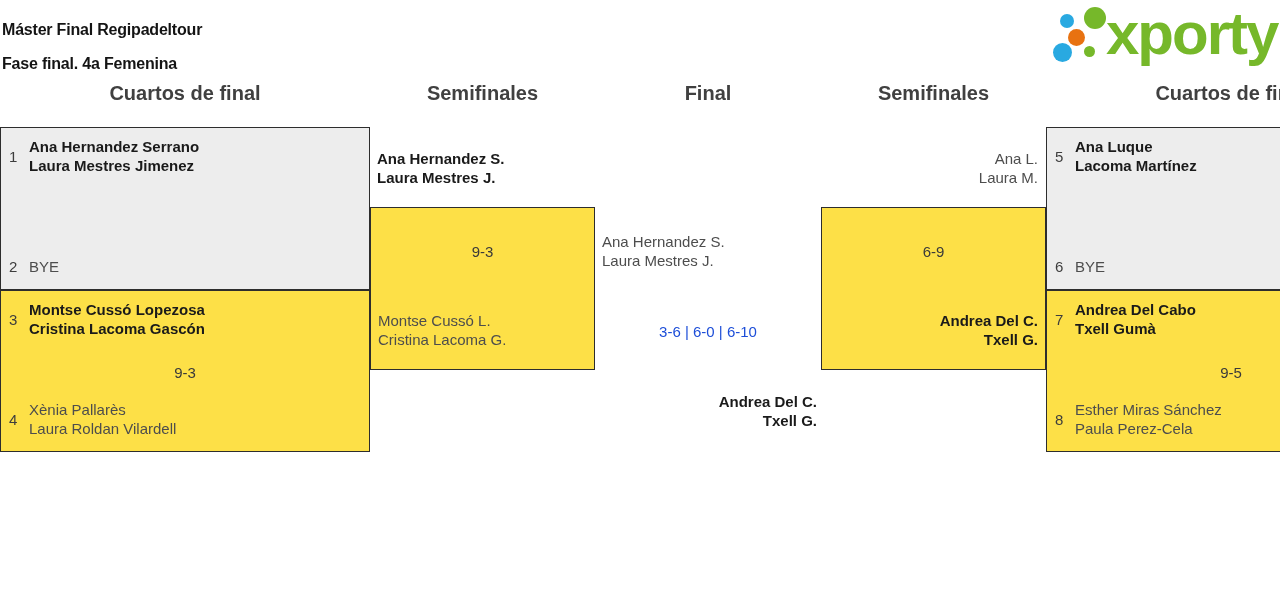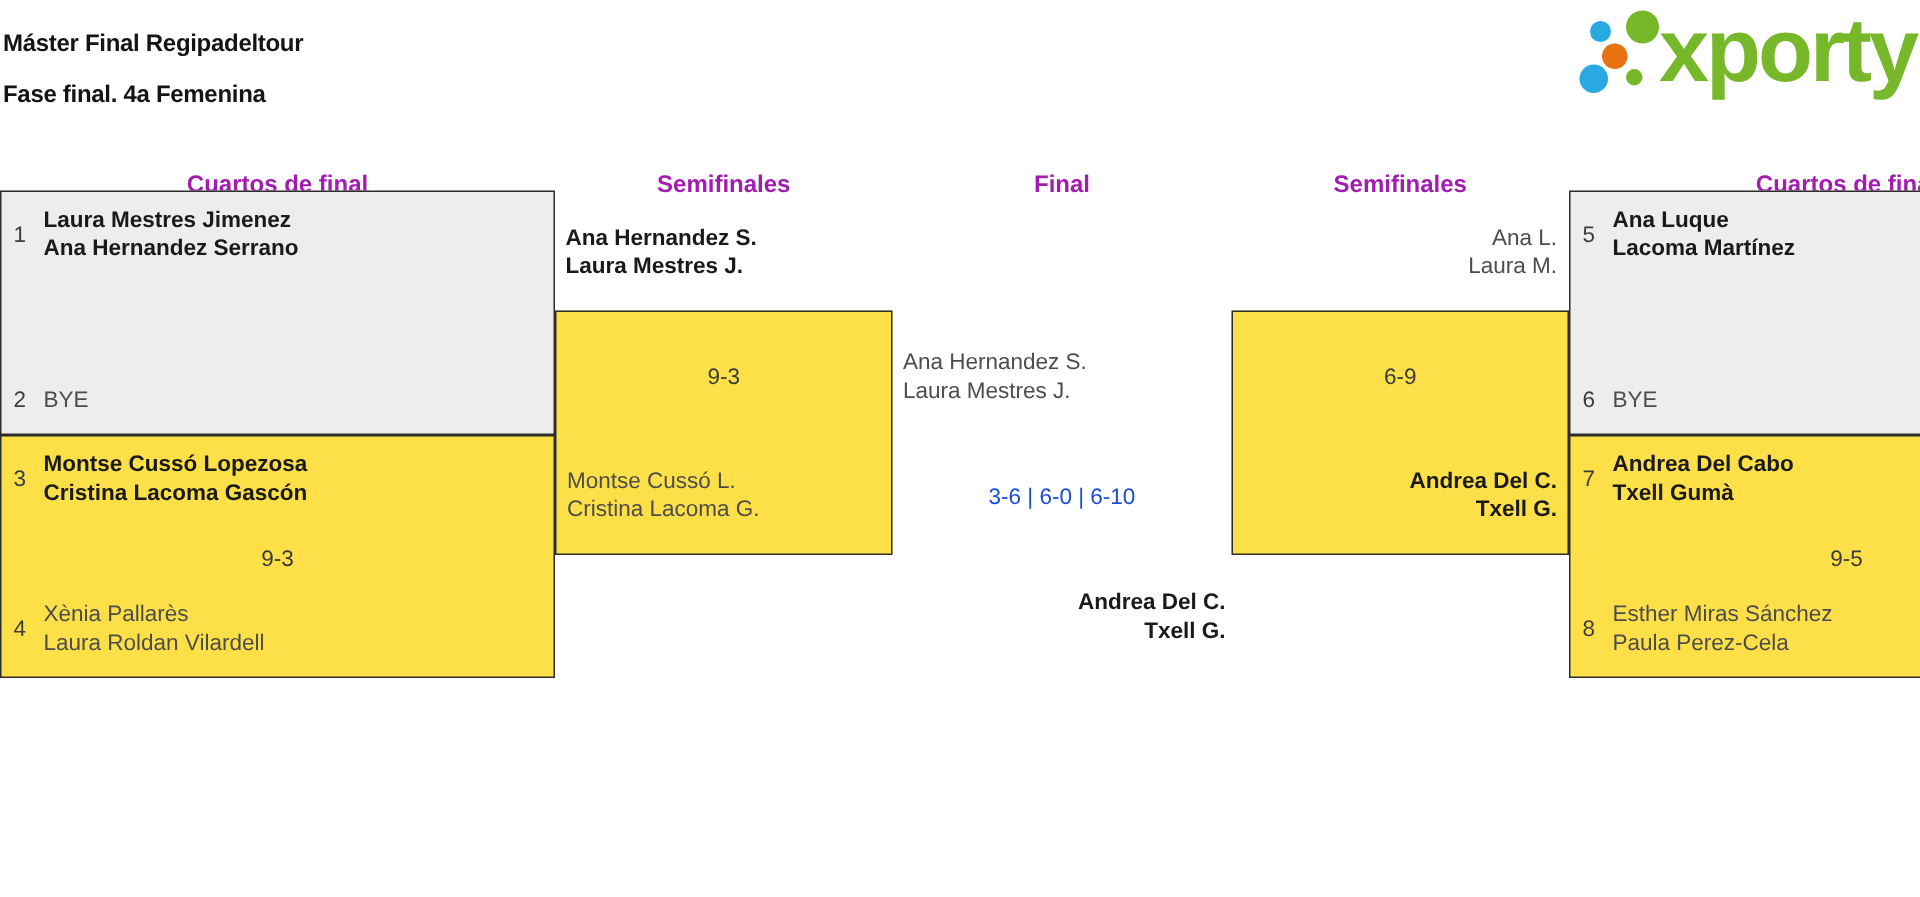--- a/index.html
+++ b/index.html
@@ -22,22 +22,22 @@
   .dot-orange{left:18px;top:25px;width:17px;height:17px;background:#e87211;}
   .dot-blue-lg{left:3px;top:39px;width:19px;height:19px;background:#29a9e1;}
   .dot-green-sm{left:34px;top:42px;width:11px;height:11px;background:#76b82a;}
   .logo-text{
     position:absolute;left:56px;top:0px;
     font-size:60px;line-height:60px;font-weight:700;color:#76b82a;
     letter-spacing:-2px;
   }
   
   .hdr{
-    position:absolute;top:114px;height:20px;
-    text-align:center;font-size:16px;line-height:20px;font-weight:600;color:#a21caf;
+    position:absolute;top:83px;height:20px;
+    text-align:center;font-size:20px;line-height:20px;font-weight:600;color:#404040;
   }
   .hdr-c1{left:0;width:370px;}
   .hdr-c2{left:370px;width:225px;}
   .hdr-c3{left:595px;width:226px;}
   .hdr-c4{left:821px;width:225px;}
   .hdr-c5{left:1046px;width:370px;}
   
   .box{position:absolute;border:1px solid #2d2d2d;box-sizing:border-box;}
   .bg-gray{background:#ededed;}
   .bg-white{background:#fde047;}
@@ -96,22 +96,22 @@
 <div class="hdr hdr-c1">Cuartos de final</div>
 <div class="hdr hdr-c2">Semifinales</div>
 <div class="hdr hdr-c3">Final</div>
 <div class="hdr hdr-c4">Semifinales</div>
 <div class="hdr hdr-c5">Cuartos de final</div>
 
 <div class="box bg-gray box-qf-l1">
   <div class="team-row row-top winner">
     <span class="seed">1</span>
     <span class="names">
+      <div>Ana Hernandez Serrano</div>
       <div>Laura Mestres Jimenez</div>
-      <div>Ana Hernandez Serrano</div>
     </span>
   </div>
   <div class="team-row row-bottom">
     <span class="seed">2</span>
     <span class="names">
       <div>BYE</div>
       <div></div>
     </span>
   </div>
 </div>

